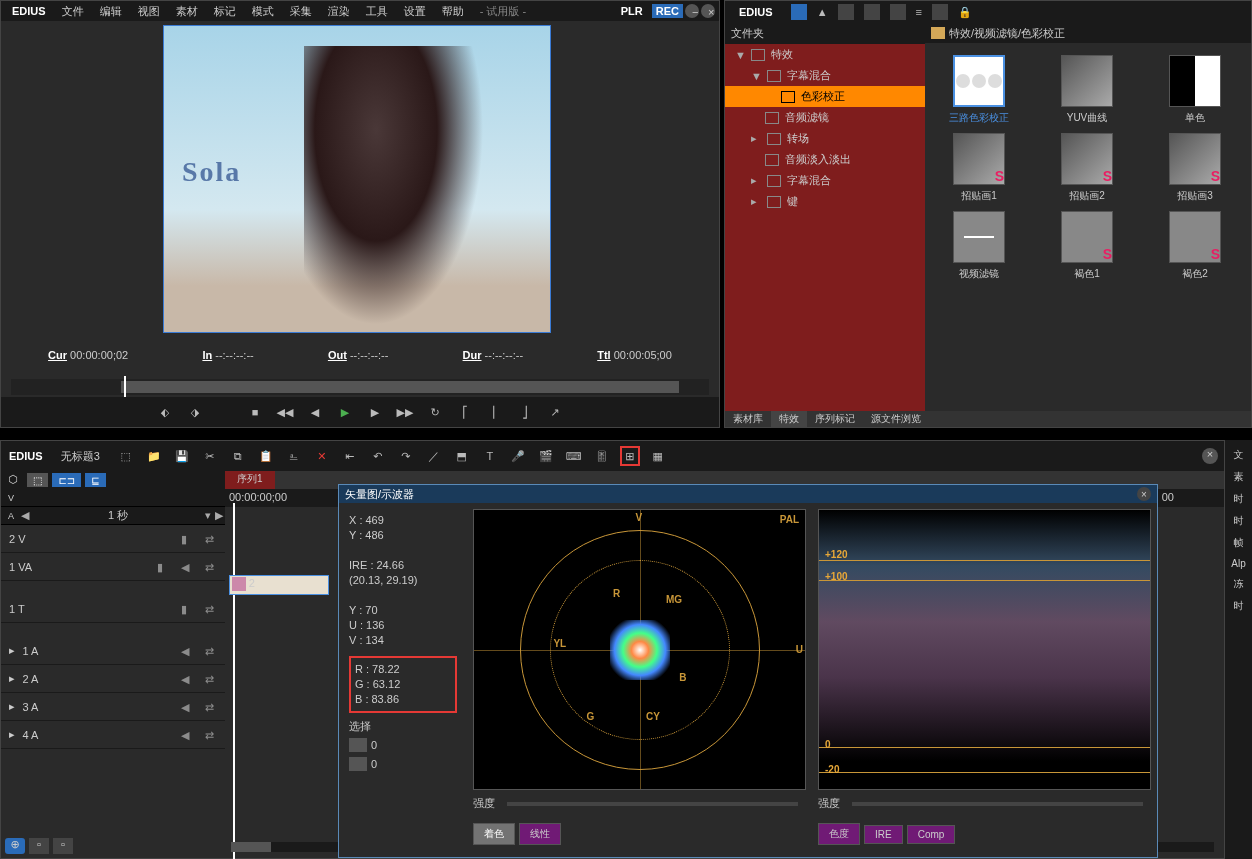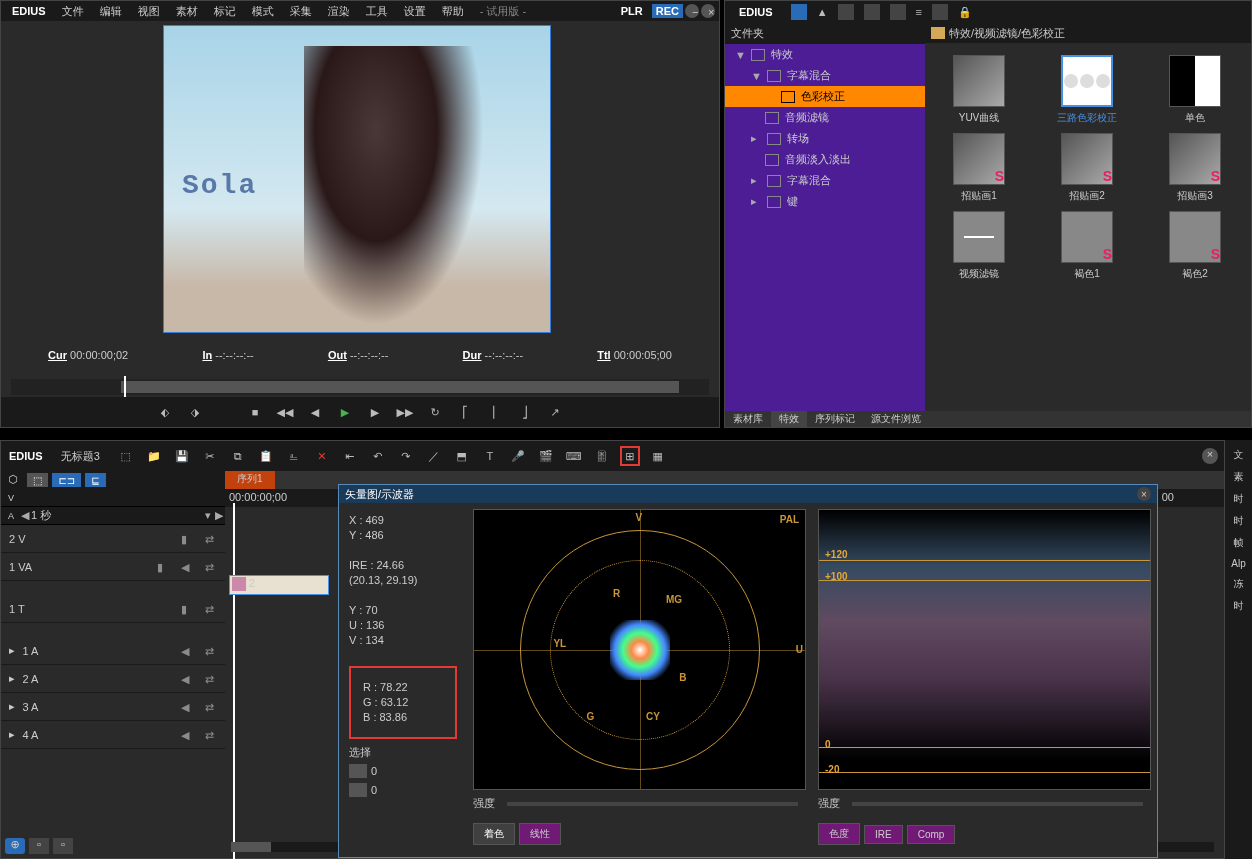--- a/index.html
+++ b/index.html
@@ -2,32 +2,32 @@
 <html><head>
 <meta charset="utf-8">
 <style>
 *{margin:0;padding:0;box-sizing:border-box;font-family:"Microsoft YaHei",sans-serif;font-size:11px;color:#ccc;}
 body{background:#000;width:1252px;height:859px;overflow:hidden;position:relative;}
 .panel{position:absolute;background:#2a2a2a;border:1px solid #444;}
 .menubar{display:flex;align-items:center;height:20px;background:#1a1a1a;padding:0 4px;gap:2px;}
 .menubar span{padding:2px 7px;cursor:pointer;}
 .title{font-weight:bold;color:#fff;padding:2px 8px;}
 .preview{position:absolute;left:162px;top:24px;width:388px;height:308px;background:linear-gradient(to bottom,#a8d4e8 0%,#d4e8f0 60%,#c8b8a8 85%);border:1px solid #3a7bd5;}
-.preview-logo{position:absolute;left:18px;top:144px;font-size:28px;font-family:Liberation Mono, monospace;color:#5878a8;font-weight:bold;letter-spacing:2px;}
+.preview-logo{position:absolute;left:18px;top:130px;font-size:28px;font-family:Liberation Serif, serif;color:#5878a8;font-weight:bold;letter-spacing:2px;}
 .tc-row{position:absolute;bottom:32px;left:10px;right:10px;display:flex;justify-content:space-around;font-family:monospace;font-size:10px;}
 .tc-row b{color:#fff;text-decoration:underline;}
 .transport{position:absolute;bottom:0;left:0;right:0;height:30px;display:flex;justify-content:center;align-items:center;gap:12px;background:#1a1a1a;}
 .tbtn{width:18px;height:18px;display:flex;align-items:center;justify-content:center;cursor:pointer;color:#bbb;}
 .play{color:#4caf50;}
 .scrub{position:absolute;bottom:32px;left:10px;right:10px;height:16px;background:#222;}
 .scrub-in{position:absolute;left:110px;right:30px;top:2px;height:12px;background:#555;}
 .browser{position:absolute;left:724px;top:0;width:528px;height:428px;}
 .btoolbar{height:22px;background:#1a1a1a;display:flex;align-items:center;gap:10px;padding:0 6px;}
 .bicon{width:16px;height:16px;background:#444;cursor:pointer;}
-.tree{position:absolute;left:0;top:22px;width:200px;bottom:16px;background:#4c1d95;}
+.tree{position:absolute;left:0;top:22px;width:200px;bottom:16px;background:#7f1d1d;}
 .tree-hdr{background:#1a1a1a;padding:3px 6px;}
 .tree-item{padding:3px 4px 3px 22px;display:flex;align-items:center;gap:6px;cursor:pointer;}
 .tree-item.sel{background:#ff8800;color:#000;}
 .tree-item.sel span{color:#000;}
 .ticon{width:14px;height:12px;border:1px solid #888;display:inline-block;}
 .bread{position:absolute;left:200px;top:22px;right:0;height:20px;background:#1a1a1a;padding:2px 6px;display:flex;align-items:center;gap:4px;}
 .ficon{width:14px;height:12px;background:#d4a858;display:inline-block;}
 .thumbs{position:absolute;left:205px;top:44px;right:4px;bottom:16px;display:flex;flex-wrap:wrap;gap:8px 30px;align-content:flex-start;padding:10px;}
 .thumb{width:78px;display:flex;flex-direction:column;align-items:center;gap:4px;cursor:pointer;}
 .thumb-img{width:52px;height:52px;background:#888;border:1px solid #555;position:relative;}
@@ -37,50 +37,50 @@
 .s-badge{position:absolute;right:0;bottom:0;color:#e91e63;font-weight:bold;font-size:14px;}
 .btabs{position:absolute;left:0;right:0;bottom:0;height:16px;background:#333;display:flex;}
 .btab{padding:1px 8px;cursor:pointer;font-size:10px;}
 .btab.act{background:#444;}
 .timeline{position:absolute;left:0;top:440px;width:1225px;height:419px;}
 .tl-hdr{height:30px;background:#1a1a1a;display:flex;align-items:center;}
 .tl-tools{display:flex;gap:8px;align-items:center;padding:0 6px;flex:1;}
 .tl-tool{width:20px;height:20px;display:flex;align-items:center;justify-content:center;cursor:pointer;color:#bbb;}
 .tl-tool.red{border:2px solid #e53935;padding:2px;}
 .tab-row{height:18px;background:#333;display:flex;padding-left:224px;}
-.seqtab{padding:1px 12px;background:#c2410c;cursor:pointer;font-size:10px;}
+.seqtab{padding:1px 12px;background:#7f1d1d;cursor:pointer;font-size:10px;}
 .tracks{position:absolute;left:0;top:48px;bottom:0;right:0;}
 .track-hdr{position:absolute;left:0;top:0;width:224px;bottom:0;background:#2a2a2a;}
 .track-ctrl{height:18px;display:flex;align-items:center;background:#1a1a1a;border-bottom:1px solid #000;}
 .tmode{display:flex;gap:4px;padding:2px;}
 .tmode-btn{padding:2px 6px;background:#2a6bb8;cursor:pointer;font-size:10px;color:#fff;}
 .ruler{position:absolute;left:224px;top:0;right:0;height:18px;background:#1a1a1a;font-family:monospace;font-size:9px;padding:2px 4px;}
 .trk{height:28px;display:flex;align-items:center;padding:0 8px;border-bottom:1px solid #1a1a1a;gap:8px;}
 .trk-name{width:40px;}
 .trk-icons{display:flex;gap:12px;margin-left:auto;}
 .trk-icon{width:12px;height:12px;cursor:pointer;opacity:0.6;}
 .track-area{position:absolute;left:224px;top:18px;right:0;bottom:0;}
 .clip{position:absolute;left:4px;top:68px;width:100px;height:20px;background:#e8e0d0;border:1px solid #4a90e2;color:#000;padding:1px 2px;font-size:10px;}
 .scope{position:absolute;left:338px;top:484px;width:820px;height:374px;background:#2a2a2a;border:1px solid #5a8ab8;z-index:10;}
 .scope-hdr{height:18px;background:#1a3a5a;display:flex;align-items:center;padding:0 6px;justify-content:space-between;}
 .scope-close{width:14px;height:14px;border-radius:50%;background:#444;cursor:pointer;display:flex;align-items:center;justify-content:center;font-size:10px;}
 .scope-body{display:flex;height:calc(100% - 18px);}
 .scope-info{width:128px;padding:10px;font-family:monospace;font-size:10px;line-height:15px;}
-.scope-info .redbox{border:2px solid #e53935;padding:12px;margin-top:18px;}
+.scope-info .redbox{border:2px solid #e53935;padding:4px;margin-top:8px;}
 .scope-plot{flex:1;padding:6px;display:flex;flex-direction:column;}
 .vscope{flex:1;background:#000;position:relative;border:1px solid #555;}
 .vcircle{position:absolute;left:50%;top:50%;width:240px;height:240px;margin:-120px 0 0 -120px;border:1px solid #c89638;border-radius:50%;}
 .vcircle2{position:absolute;left:50%;top:50%;width:180px;height:180px;margin:-90px 0 0 -90px;border:1px dotted #c89638;border-radius:50%;}
 .vlab{position:absolute;color:#c89638;font-size:10px;font-weight:bold;}
 .wscope{flex:1;background:#000;position:relative;border:1px solid #555;overflow:hidden;}
 .wline{position:absolute;left:0;right:0;border-top:1px solid #c89638;}
 .wlab{position:absolute;left:6px;color:#e8a838;font-size:10px;font-weight:bold;}
 .scope-btns{display:flex;gap:4px;padding:6px 0;align-items:center;}
 .sbtn{padding:3px 10px;background:#701a75;cursor:pointer;font-size:10px;border:1px solid #555;}
-.sbtn.act{background:#404040;color:#fff;}
+.sbtn.act{background:#737373;color:#fff;}
 .slider{flex:1;height:4px;background:#444;margin:0 8px;}
 .rside{position:absolute;right:0;top:440px;width:27px;height:419px;background:#1a1a1a;display:flex;flex-direction:column;gap:8px;padding:8px 2px;}
 .rside div{font-size:10px;text-align:center;cursor:pointer;}
 .sel-blocks{display:flex;gap:4px;margin-top:4px;}
 .sel-block{width:18px;height:14px;background:#555;}
 .arrw{width:10px;color:#aaa;}
 </style>
 </head>
 <body>
 
@@ -190,32 +190,32 @@
         <span class="ticon"></span>
         <span>键</span>
       </div>
   </div>
   <div class="bread">
       <span class="ficon"></span>
       <span>特效/视频滤镜/色彩校正</span>
     </div>
   <div class="thumbs">
     <div class="thumb">
-        <div class="thumb-img" style="background:linear-gradient(135deg,#555,#aaa)"></div>
-        <div class="thumb-label">YUV曲线</div>
-      </div>
-    <div class="thumb">
         <div class="thumb-img sel" style="background:#fff">
           <div style="display:flex;height:100%;align-items:center;justify-content:space-around">
             <div style="width:14px;height:14px;border-radius:50%;background:#ddd"></div>
             <div style="width:14px;height:14px;border-radius:50%;background:#ddd"></div>
             <div style="width:14px;height:14px;border-radius:50%;background:#ddd"></div>
           </div>
         </div>
         <div class="thumb-label sel">三路色彩校正</div>
+      </div>
+    <div class="thumb">
+        <div class="thumb-img" style="background:linear-gradient(135deg,#555,#aaa)"></div>
+        <div class="thumb-label">YUV曲线</div>
       </div>
     <div class="thumb">
         <div class="thumb-img" style="background:linear-gradient(90deg,#000 50%,#fff 50%)"></div>
         <div class="thumb-label">单色</div>
       </div>
     <div class="thumb">
         <div class="thumb-img" style="background:linear-gradient(135deg,#555,#aaa)">
           <span class="s-badge">S</span>
         </div>
         <div class="thumb-label">招贴画1</div>
@@ -302,21 +302,21 @@
   </div>
   <div class="tracks">
     <div class="track-hdr">
       <div class="track-ctrl">
         <div style="width:20px;text-align:center;font-size:9px">V</div>
         <div style="flex:1"></div>
       </div>
       <div class="track-ctrl">
         <div style="width:20px;text-align:center;font-size:9px">A</div>
         <span class="arrw">◀</span>
-        <span style="flex:1;">1 秒</span>
+        <span style="flex:1;text-align:center">1 秒</span>
         <span class="arrw">▾</span>
         <span class="arrw">▶</span>
       </div>
       <div class="trk">
           <span class="trk-name">2 V</span>
           <div class="trk-icons">
             <div class="trk-icon">▮</div>
             <div class="trk-icon">⇄</div>
           </div>
         </div>

